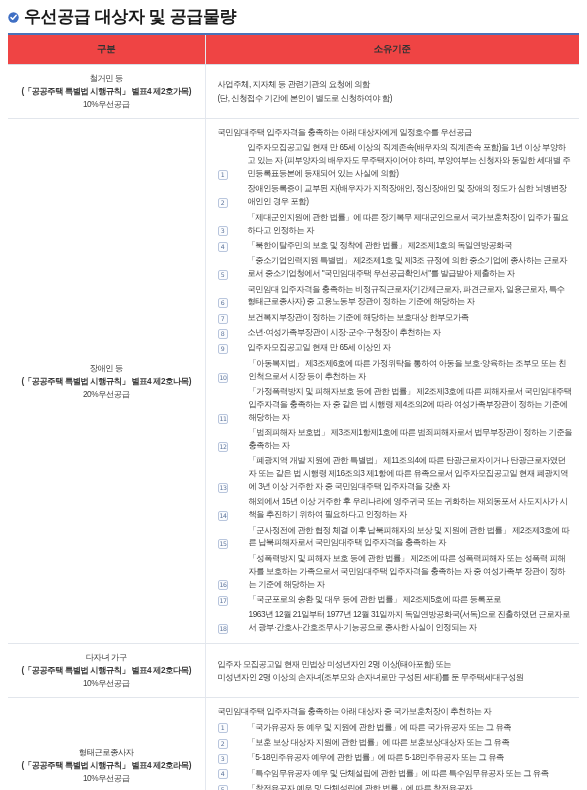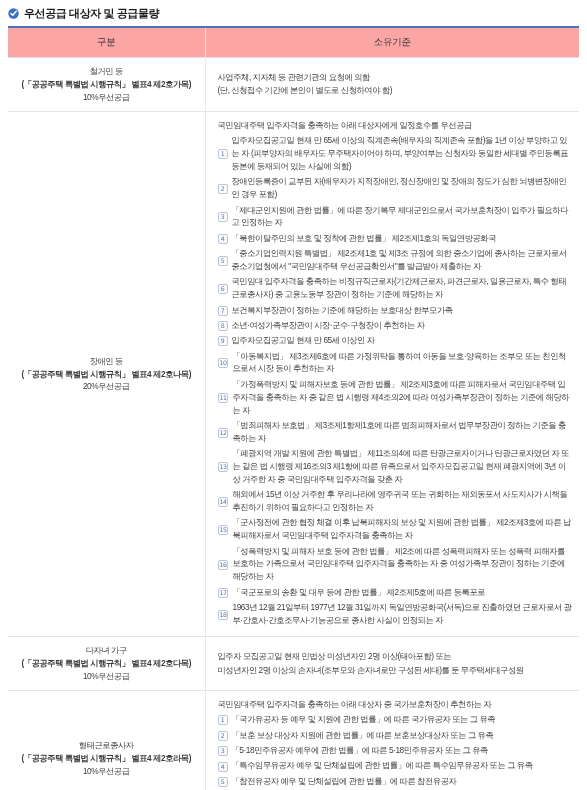--- a/index.html
+++ b/index.html
@@ -25,41 +25,41 @@
   }
   .head-icon {
     width: 11px;
     height: 11px;
     flex: 0 0 11px;
     display: inline-block;
     position: relative;
   }
   .head-icon svg { display: block; }
   .section-title {
-    font-size: 11px;
+    font-size: 17px;
     font-weight: bold;
     color: #1a1a1a;
     letter-spacing: -0.4px;
     line-height: 1.2;
   }
   
   .tbl {
     width: 571px;
     margin: 0 8px;
     border-collapse: collapse;
     border-top: 2px solid #4a72b8;
     table-layout: fixed;
   }
   .tbl col.c1 { width: 197px; }
   .tbl col.c2 { width: 374px; }
   .tbl th {
-    background: #fca5a5;
+    background: #ef4444;
     color: #333333;
     font-size: 9.5px;
-    font-weight: normal;
+    font-weight: bold;
     letter-spacing: -0.3px;
     padding: 8px 4px;
     border-bottom: 1px solid #d8dde6;
     border-right: 1px solid #e4e8ef;
     text-align: center;
     vertical-align: middle;
   }
   .tbl th:last-child { border-right: none; }
   .tbl td {
     border-bottom: 1px solid #e2e6ec;
@@ -89,22 +89,22 @@
   }
   .plain-line { line-height: 1.6; }
   
   ol.numlist {
     list-style: none;
     margin: 0;
     padding: 0;
   }
   ol.numlist > li {
     display: flex;
-    align-items: center;
-    gap: 4px;
+    align-items: flex-end;
+    gap: 20px;
     margin: 2.5px 0;
   }
   .num-badge {
     flex: 0 0 auto;
     min-width: 10px;
     height: 10px;
     border: 1px solid #b9c6dd;
     border-radius: 2px;
     background: #fbfcfe;
     color: #5c7399;

